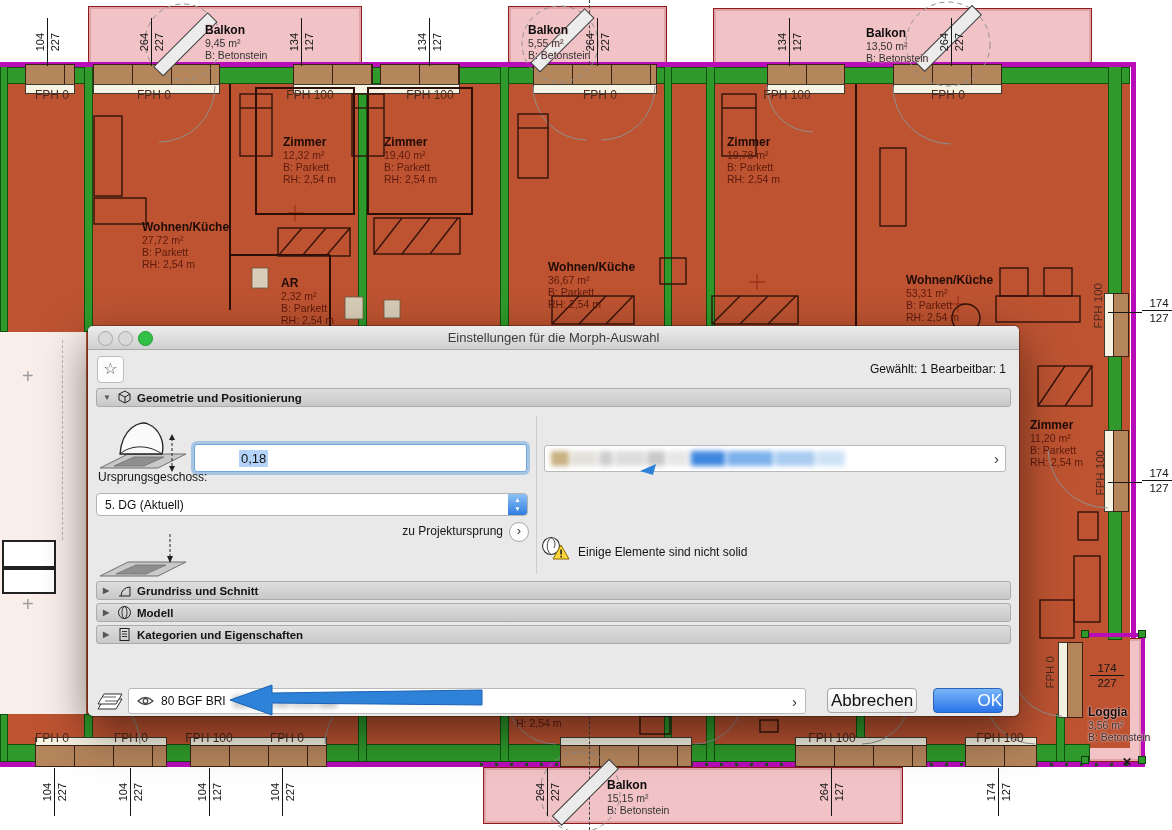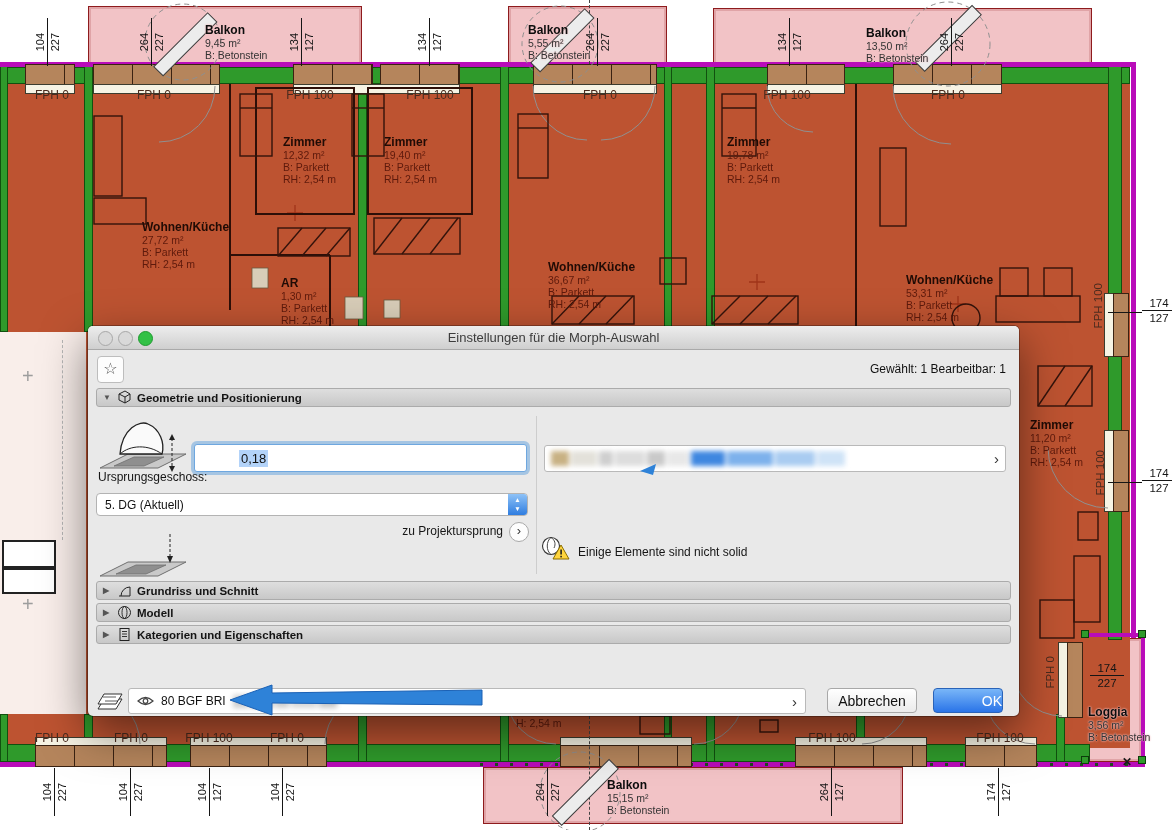--- a/index.html
+++ b/index.html
@@ -71,21 +71,21 @@
   .dropdown{position:absolute;background:#fff;border:1px solid #b3b3b3;border-radius:4px;display:flex;
             align-items:center;font-size:12px;color:#111;padding-left:8px;box-sizing:border-box;}
   .stepper{margin-left:auto;width:19px;height:100%;border-radius:0 3px 3px 0;
            background:linear-gradient(#8ec2f7,#2f7de0);display:flex;flex-direction:column;
            align-items:center;justify-content:center;color:#fff;font-size:6.5px;line-height:1.25;}
   .circbtn{position:absolute;width:18px;height:18px;border:1px solid #a9a9a9;border-radius:50%;background:#fdfdfd;
            text-align:center;font-size:13px;line-height:16px;color:#333;}
   .linklbl{position:absolute;font-size:12px;color:#151515;text-align:right;}
   .warntext{position:absolute;font-size:12px;color:#151515;}
 
-  .btn{position:absolute;height:25px;border-radius:4px;font-size:14px;text-align:center;line-height:24px;box-sizing:border-box;}
+  .btn{position:absolute;height:25px;border-radius:4px;font-size:17px;text-align:center;line-height:24px;box-sizing:border-box;}
   .btn-plain{background:linear-gradient(#ffffff,#ebebeb);border:1px solid #a8a8a8;color:#111;}
   .btn-blue{background:linear-gradient(#79b6f8,#2a74e8);border:1px solid #2a63b8;color:#fff;}
 
   .layerfield{position:absolute;background:#fff;border:1px solid #b9b9b9;border-radius:3px;display:flex;
               align-items:center;gap:7px;padding:0 8px;box-sizing:border-box;font-size:12px;color:#111;}
   .blurblock{display:flex;gap:2px;filter:blur(2.5px);}
   .blurblock i{display:block;height:13px;background:#cfcfcf;}
 </style>
 </head>
 <body>
@@ -276,21 +276,21 @@
         <div>RH: 2,54 m</div>
     </div>
     <div class="rlab" style="left:142px;top:221px;">
       <div class="rn">Wohnen/Küche</div>
         <div>27,72 m²</div>
       <div>B: Parkett</div>
         <div>RH: 2,54 m</div>
     </div>
     <div class="rlab" style="left:281px;top:277px;">
       <div class="rn">AR</div>
-        <div>1,30 m²</div>
+        <div>2,32 m²</div>
       <div>B: Parkett</div>
         <div>RH: 2,54 m</div>
     </div>
     <div class="rlab" style="left:548px;top:261px;">
       <div class="rn">Wohnen/Küche</div>
         <div>36,67 m²</div>
       <div>B: Parkett</div>
         <div>RH: 2,54 m</div>
     </div>
     <div class="rlab" style="left:906px;top:274px;">

